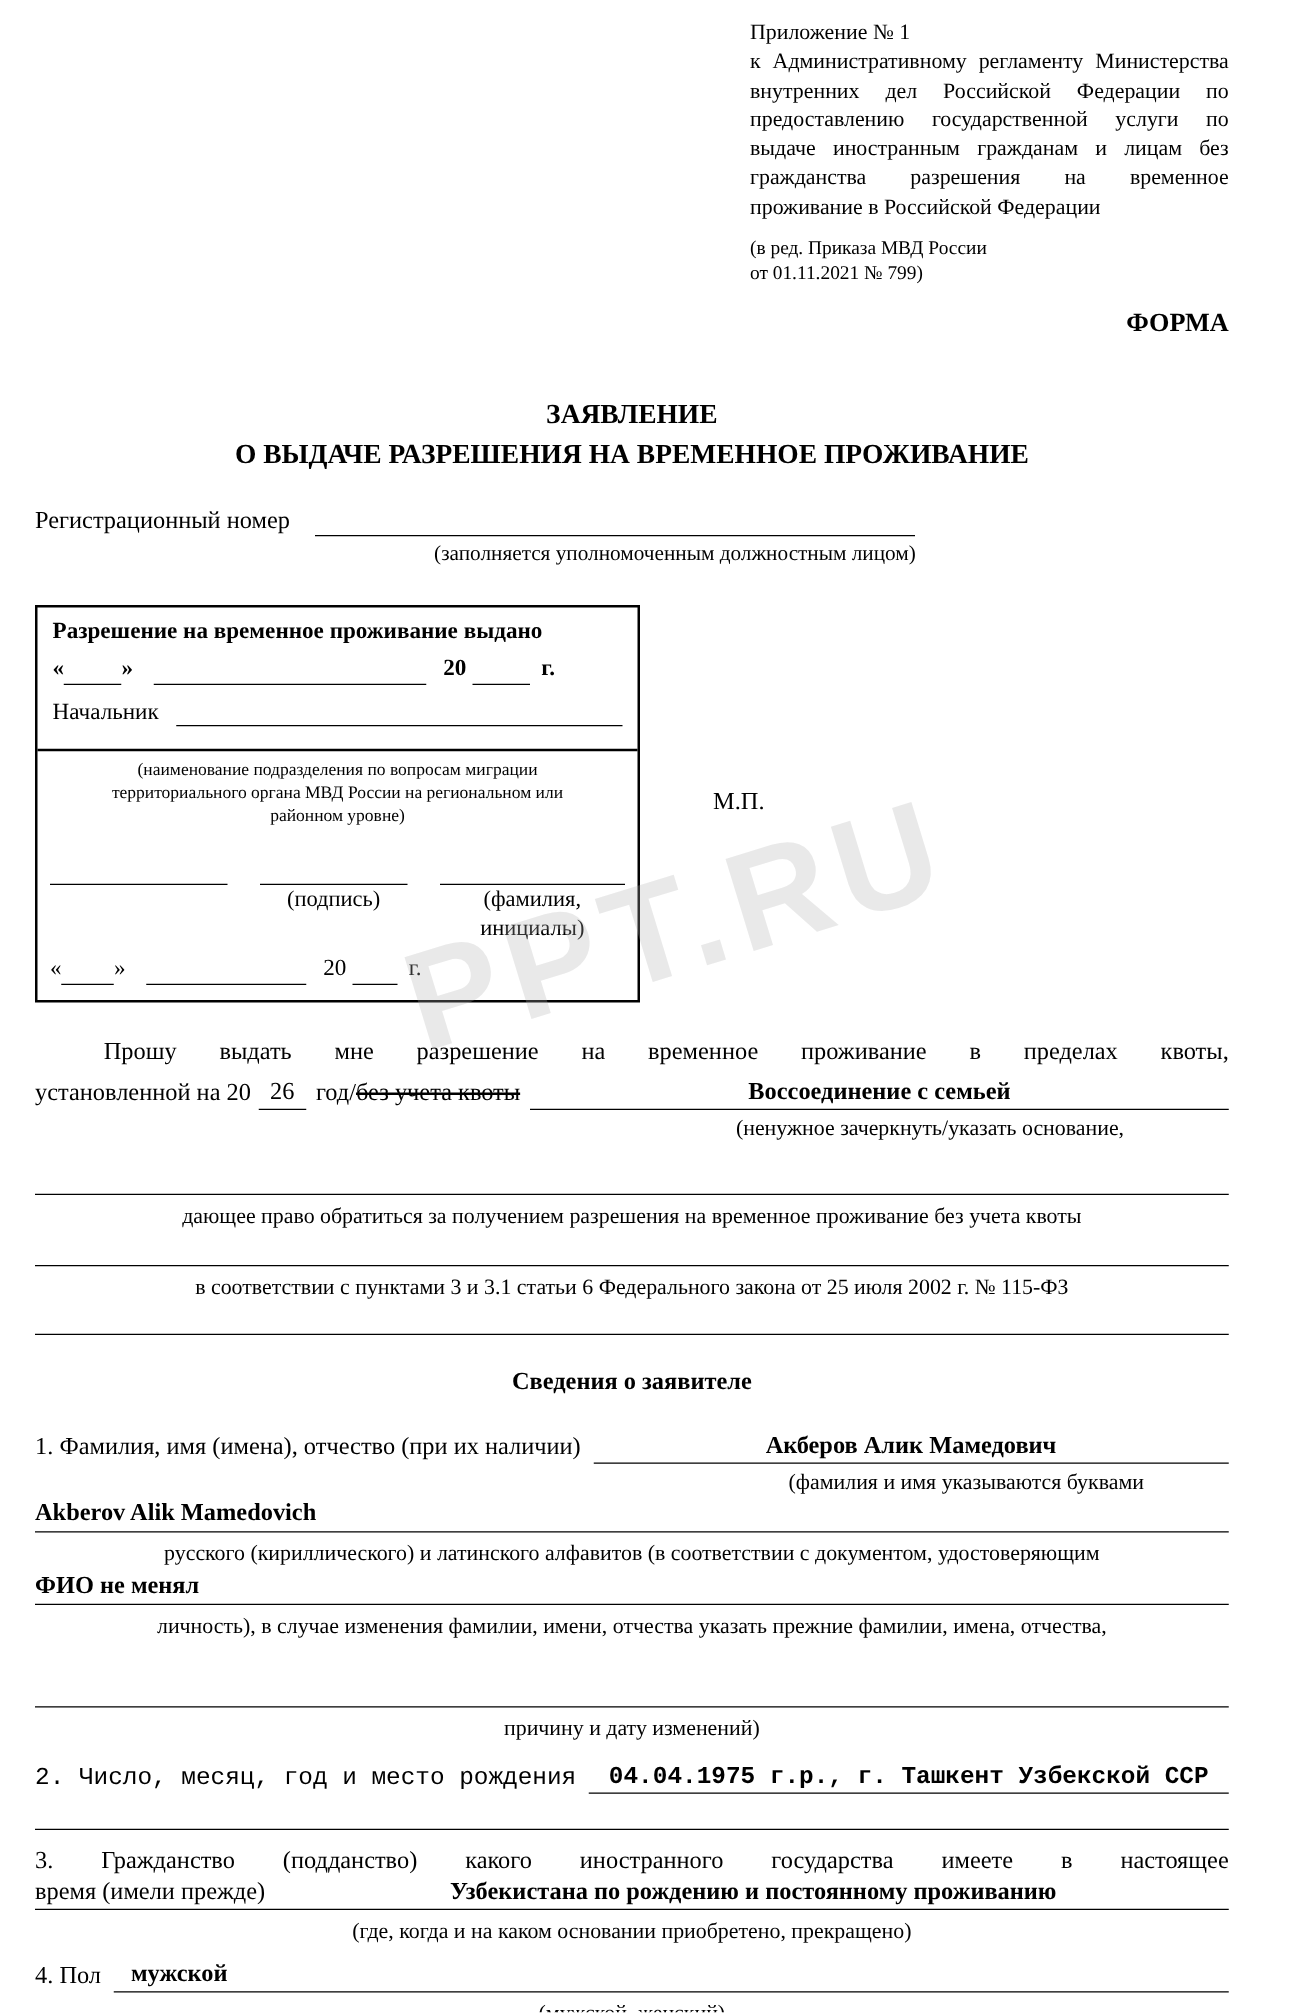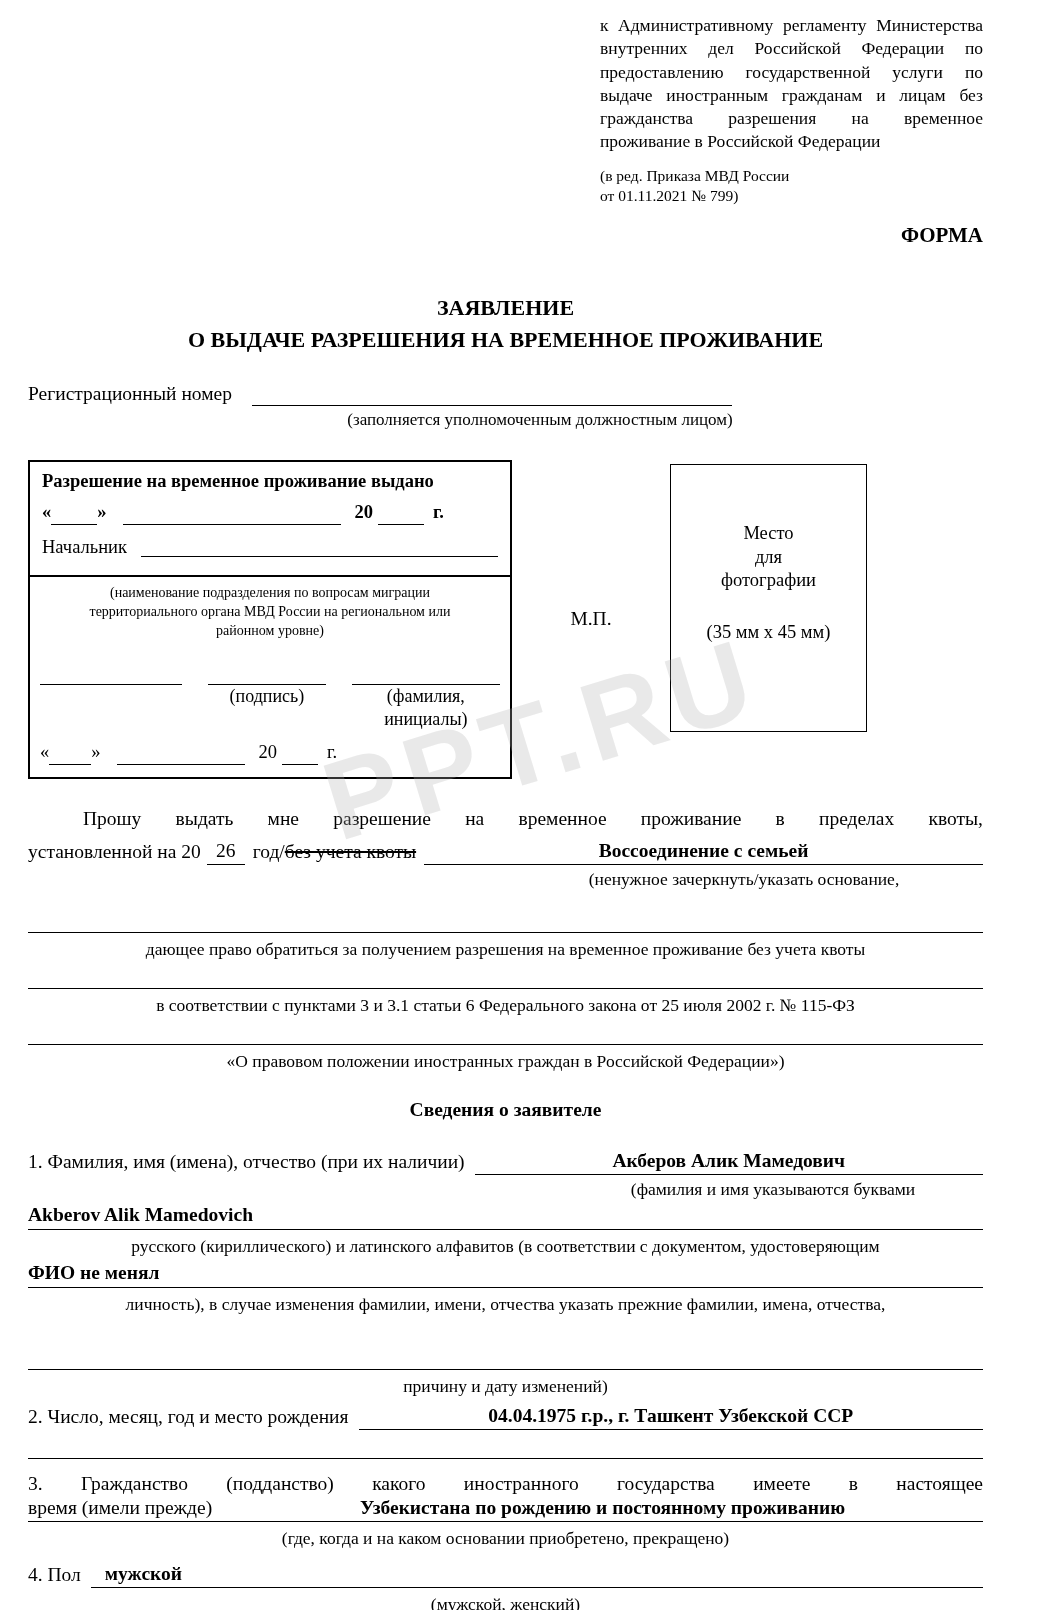--- a/index.html
+++ b/index.html
@@ -83,21 +83,21 @@
   
   .section-heading { margin-top: 26px; text-align: center; font-weight: bold; }
   .field-row { display: flex; align-items: flex-end; }
   .row-label { white-space: nowrap; }
   .fill { flex: 1; margin-left: 10px; border-bottom: 1.8px solid #000; text-align: center; font-weight: bold; white-space: nowrap; }
   .fill-left { text-align: left; padding-left: 14px; }
   .item1-row { margin-top: 26px; }
   .item1-cap { width: 420px; margin-left: auto; margin-top: 3px; text-align: center; font-size: 17.5px; }
   .value-line { margin-top: 3px; border-bottom: 1.8px solid #000; font-weight: bold; padding-bottom: 1px; }
   .blank-ext { margin-top: 54px; border-bottom: 1.8px solid #000; }
-  .item2-row { margin-top: 6px; }
+  .item2-row { margin-top: 16px; font-family: Liberation Mono, monospace; }
   .blank-ext2 { margin-top: 28px; border-bottom: 1.8px solid #000; }
   .item3-l1 { margin-top: 13px; text-align: justify; text-align-last: justify; }
   .item3-l2 { display: flex; align-items: flex-end; border-bottom: 1.8px solid #000; }
   .item3-l2 .fill { border-bottom: none; }
   .item4-row { margin-top: 12px; }
 
   
   .watermark {
     position: absolute; z-index: 2; left: 318px; top: 668px;
     font-family: "Liberation Sans", "DejaVu Sans", sans-serif;
@@ -109,20 +109,21 @@
 </style>
 </head>
 <body>
 
 <div class="page">
   <div class="watermark">PPT.RU</div>
 
   <div class="content">
 
     <div class="header-right">
+      <div>Приложение № 1</div>
       <div class="reg-par">к Административному регламенту Министерства внутренних дел Российской Федерации по предоставлению государственной услуги по выдаче иностранным гражданам и лицам без гражданства разрешения на временное проживание в Российской Федерации</div>
       <div class="edition">
         <div>(в ред. Приказа МВД России</div>
         <div>от 01.11.2021 № 799)</div>
       </div>
       <div class="form-label">ФОРМА</div>
     </div>
 
     <div class="doc-title">
       <div>ЗАЯВЛЕНИЕ</div>
@@ -172,44 +173,37 @@
             <span>»</span>
           <span class="useg d2-line"></span>
           <span class="sp-l">20</span>
             <span class="useg d2-small"></span>
           <span class="sp-s">г.</span>
         </div>
       </div>
 
       <div class="stamp-cell">М.П.</div>
 
-      <div class="photo-box">
-        <div>Место</div>
-        <div>для</div>
-        <div>фотографии</div>
-        <div class="photo-size">(35 мм x 45 мм)</div>
-      </div>
     </div>
 
     <div class="request">
       <div class="req-line1">Прошу выдать мне разрешение на временное проживание в пределах квоты,</div>
       <div class="req-line2">
         <span>установленной на 20</span>
         <span class="year-fill">26</span>
         <span>год/</span>
         <span class="strike">без учета квоты</span>
         <span class="basis-fill">Воссоединение с семьей</span>
       </div>
       <div class="req-cap1">(ненужное зачеркнуть/указать основание,</div>
       <div class="gap-line gl-1"></div>
       <div class="cap-center">дающее право обратиться за получением разрешения на временное проживание без учета квоты</div>
       <div class="gap-line gl-2"></div>
       <div class="cap-center">в соответствии с пунктами 3 и 3.1 статьи 6 Федерального закона от 25 июля 2002 г. № 115-ФЗ</div>
       <div class="gap-line gl-3"></div>
-      <div class="cap-center">«О правовом положении иностранных граждан в Российской Федерации»)</div>
     </div>
 
     <div class="section-heading">Сведения о заявителе</div>
 
     <div class="field-row item1-row">
       <span class="row-label">1. Фамилия, имя (имена), отчество (при их наличии)</span>
       <span class="fill">Акберов Алик Мамедович</span>
     </div>
     <div class="item1-cap">(фамилия и имя указываются буквами</div>
 

